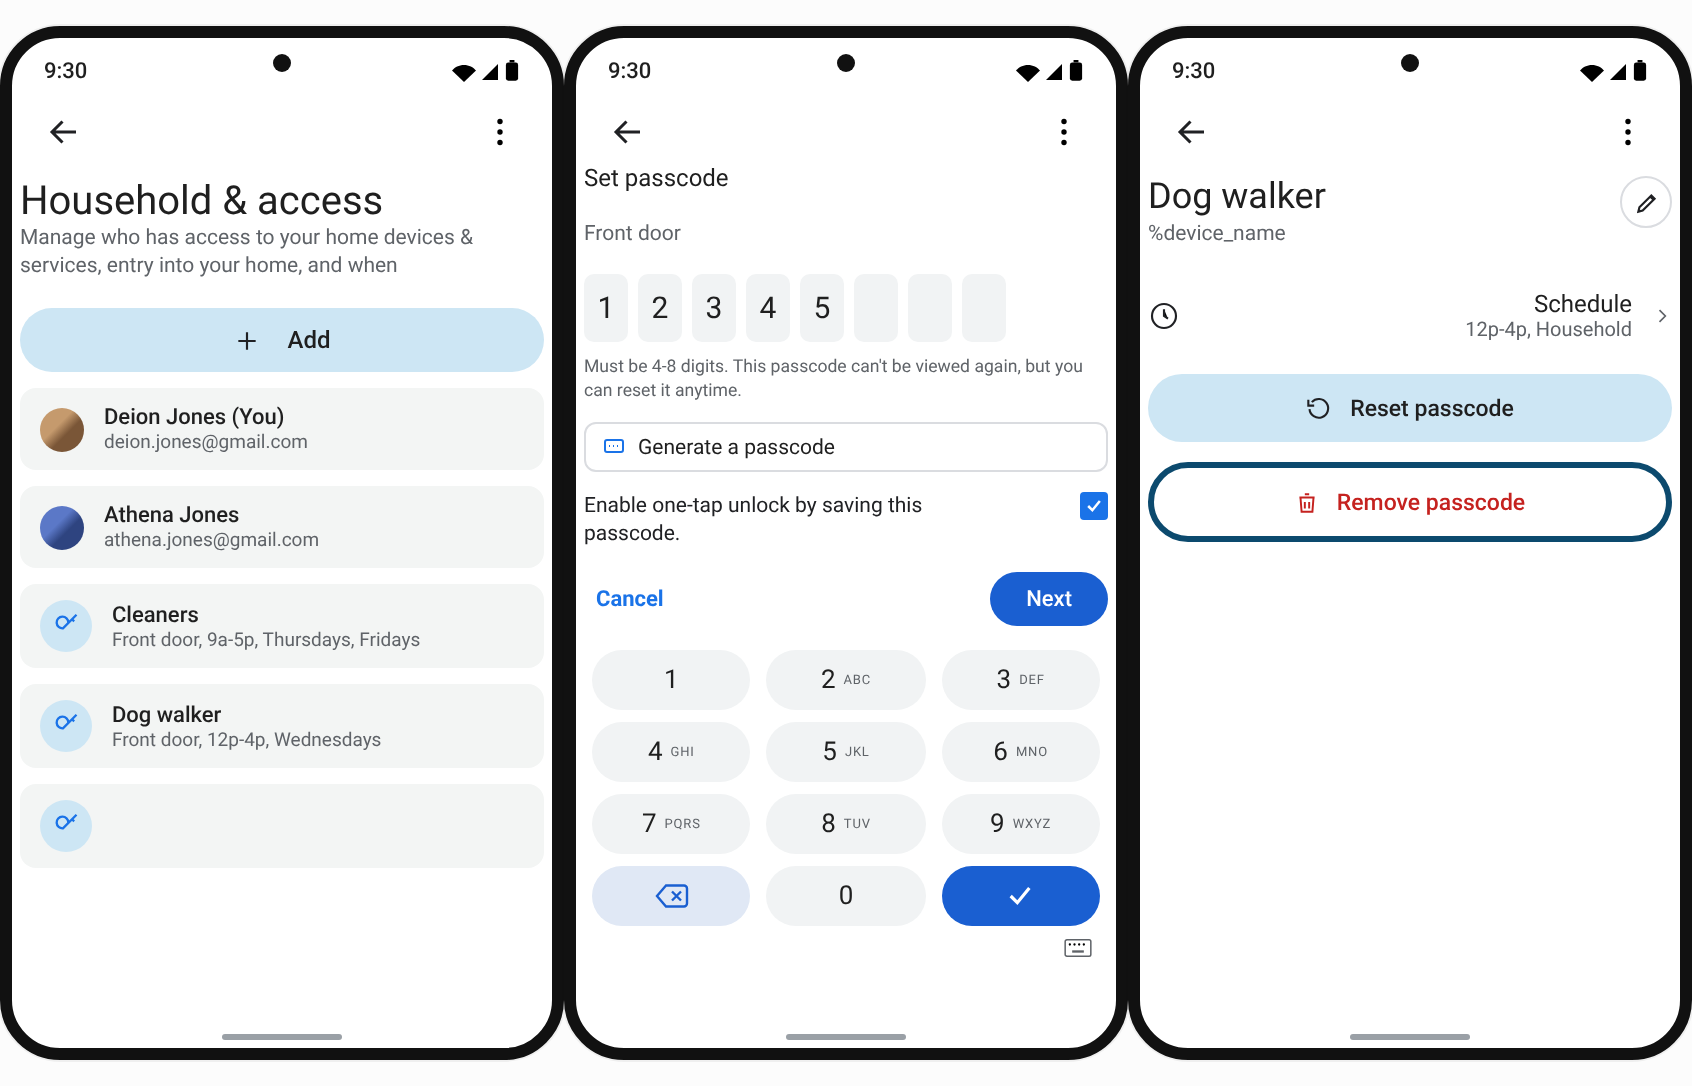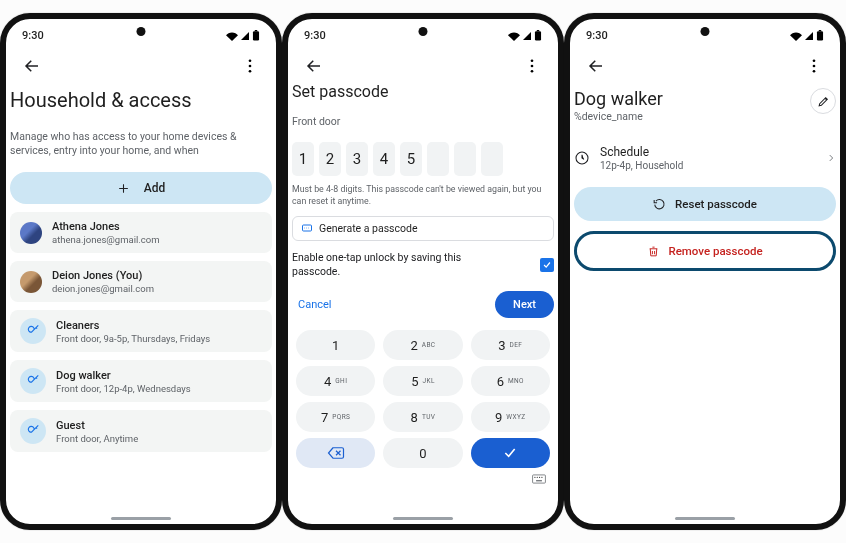--- a/index.html
+++ b/index.html
@@ -35,21 +35,21 @@
   .status-right svg { display: block; }
   .nav-bar {
     display: flex; justify-content: space-between; align-items: center;
     padding: 8px 14px 4px;
   }
   .icon-btn { width: 24px; height: 24px; display: flex; align-items: center; justify-content: center; cursor: pointer; }
   .screen { padding: 0 4px 8px; flex: 1; overflow: hidden; display: flex; flex-direction: column; }
 
   
   .title { font-size: 20px; font-weight: 400; margin-top: 6px; }
-  .subtitle { font-size: 10.5px; color: #5f6368; line-height: 1.35; margin-top: 18px; }
+  .subtitle { font-size: 10.5px; color: #5f6368; line-height: 1.35; margin-top: 0; }
   .add-btn {
     margin-top: 14px; background: #cde6f4; border-radius: 18px;
     display: flex; align-items: center; justify-content: center; gap: 14px;
     padding: 9px 0; font-size: 12px; cursor: pointer; font-weight: 500;
   }
   .card {
     margin-top: 8px; background: #f3f5f4; border-radius: 8px;
     display: flex; align-items: center; gap: 10px;
     padding: 8px 10px; cursor: pointer;
   }
@@ -58,59 +58,59 @@
   .avatar.c2 { background: linear-gradient(135deg,#5b78c7 40%,#2e4480 60%); }
   .avatar.c3 { background: linear-gradient(135deg,#d78a4a 40%,#8a4c23 60%); }
   .key-badge {
     width: 26px; height: 26px; border-radius: 50%; background: #cde6f4;
     display: flex; align-items: center; justify-content: center; flex-shrink: 0;
   }
   .card .primary { font-size: 11px; font-weight: 500; }
   .card .secondary { font-size: 9.5px; color: #5f6368; margin-top: 1px; }
 
   
-  .s2-title { font-size: 16px; font-weight: 400; }
+  .s2-title { font-size: 12px; font-weight: 400; }
   .s2-sub { font-size: 10.5px; color: #5f6368; margin-top: 14px; }
   .digits { display: flex; gap: 5px; margin-top: 14px; }
   .digit {
     flex: 0 0 22px; height: 34px; border-radius: 5px; background: #f1f3f4;
     display: flex; align-items: center; justify-content: center;
     font-size: 15px;
   }
   .helper { font-size: 8.8px; color: #5f6368; line-height: 1.35; margin-top: 8px; }
   .gen-btn {
     margin-top: 8px; display: inline-flex; align-items: center; gap: 6px;
     border: 1px solid #dadce0; border-radius: 6px; padding: 5px 8px;
     font-size: 10.5px; cursor: pointer;
   }
-  .save-row { display: flex; align-items: center; justify-content: space-between; margin-top: 10px; gap: 24px;}
+  .save-row { display: flex; justify-content: space-between; margin-top: 10px; gap: 24px;}
   .save-row .txt { font-size: 10.5px; line-height: 1.35; color: #202124; max-width: 170px;}
   .chk { width: 14px; height: 14px; background: #1a73e8; border-radius: 2px; display: flex; align-items:center; justify-content:center; cursor:pointer;}
   .actions { display: flex; justify-content: space-between; align-items: center; margin-top: 12px; }
-  .cancel { color: #1a73e8; font-size: 11px; font-weight: 400; cursor: pointer; padding: 4px 6px; }
+  .cancel { color: #1a73e8; font-size: 11px; font-weight: 700; cursor: pointer; padding: 4px 6px; }
   .next { background: #1a5fd1; color: #fff; border-radius: 16px; padding: 7px 18px; font-size: 11px; font-weight: 500; cursor: pointer; }
   .keypad { margin-top: 6px; display: grid; grid-template-columns: repeat(3,1fr); gap: 6px 8px; padding: 6px 4px 2px; }
   .key {
     background: #f1f3f4; border-radius: 18px; height: 30px;
     display: flex; align-items: center; justify-content: center;
     cursor: pointer; gap: 4px;
   }
   .key .n { font-size: 13px; }
   .key .l { font-size: 6.5px; color: #5f6368; letter-spacing: .4px; }
   .key.bksp { background: #e0e8f5; }
   .key.ok { background: #1a5fd1; }
   .kb-footer { display: flex; justify-content: flex-end; padding: 4px 8px 0; font-size: 11px; color: #5f6368; }
   .home-ind { width: 60px; height: 3px; border-radius: 2px; background: #9aa0a6; margin: 4px auto 4px; }
 
   
   .s3-header { display: flex; justify-content: space-between; align-items: flex-start; margin-top: 6px;}
   .s3-title { font-size: 18px; font-weight: 400; }
   .s3-sub { font-size: 10.5px; color: #5f6368; margin-top: 1px;}
   .edit-circ { width: 26px; height: 26px; border-radius: 50%; border: 1px solid #dadce0; display: flex; align-items:center; justify-content:center; cursor:pointer;}
-  .row-item { display: flex; align-items: center; gap: 10px; margin-top: 22px; cursor: pointer; }
+  .row-item { display: flex; align-items: center; gap: 10px; margin-top: 22px; cursor: pointer; text-align: right; }
   .row-item .texts { flex: 1; }
   .row-item .p { font-size: 12px; }
   .row-item .s { font-size: 10px; color: #5f6368; margin-top: 1px; }
   .pill-btn {
     margin-top: 16px; border-radius: 20px; padding: 10px 0; display: flex;
     align-items: center; justify-content: center; gap: 8px;
     font-size: 11.5px; cursor: pointer; font-weight: 500;
   }
   .pill-reset { background: #cde6f4; }
   .pill-remove { border: 3px solid #0c4a6e; color: #c5221f; margin-top: 10px; }
@@ -152,33 +152,33 @@
     <div class="title">Household &amp; access</div>
     <div class="subtitle">Manage who has access to your home devices &amp; services, entry into your home, and when</div>
     <div class="add-btn">
       <svg width="13" height="13" viewBox="0 0 24 24">
           <path stroke="#202124" stroke-width="2" d="M12 4v16M4 12h16"></path>
         </svg>
       <span>Add</span>
     </div>
 
     <div class="card">
+      <div class="avatar c1"></div>
+      <div>
+        <div class="primary">Deion Jones (You)</div>
+        <div class="secondary">deion.jones@gmail.com</div>
+      </div>
+    </div>
+    <div class="card">
       <div class="avatar c2"></div>
       <div>
         <div class="primary">Athena Jones</div>
         <div class="secondary">athena.jones@gmail.com</div>
       </div>
     </div>
-    <div class="card">
-      <div class="avatar c1"></div>
-      <div>
-        <div class="primary">Deion Jones (You)</div>
-        <div class="secondary">deion.jones@gmail.com</div>
-      </div>
-    </div>
 
     <div class="card">
       <div class="key-badge">
         <svg width="14" height="14" viewBox="0 0 24 24">
             <path fill="none" stroke="#1a73e8" stroke-width="2" d="M14 9a5 5 0 1 0-4.6 5L21 2.4M17 6l2 2"></path>
           </svg>
       </div>
       <div>
         <div class="primary">Cleaners</div>
         <div class="secondary">Front door, 9a-5p, Thursdays, Fridays</div>
@@ -193,24 +193,20 @@
       <div>
         <div class="primary">Dog walker</div>
         <div class="secondary">Front door, 12p-4p, Wednesdays</div>
       </div>
     </div>
     <div class="card">
       <div class="key-badge">
         <svg width="14" height="14" viewBox="0 0 24 24">
             <path fill="none" stroke="#1a73e8" stroke-width="2" d="M14 9a5 5 0 1 0-4.6 5L21 2.4M17 6l2 2"></path>
           </svg>
-      </div>
-      <div>
-        <div class="primary">Guest</div>
-        <div class="secondary">Front door, Anytime</div>
       </div>
     </div>
   </div>
   <div class="home-ind"></div>
 </div>
 
 <div class="phone">
   <div class="status-bar">
     <span>9:30</span>
     <span class="status-right">

